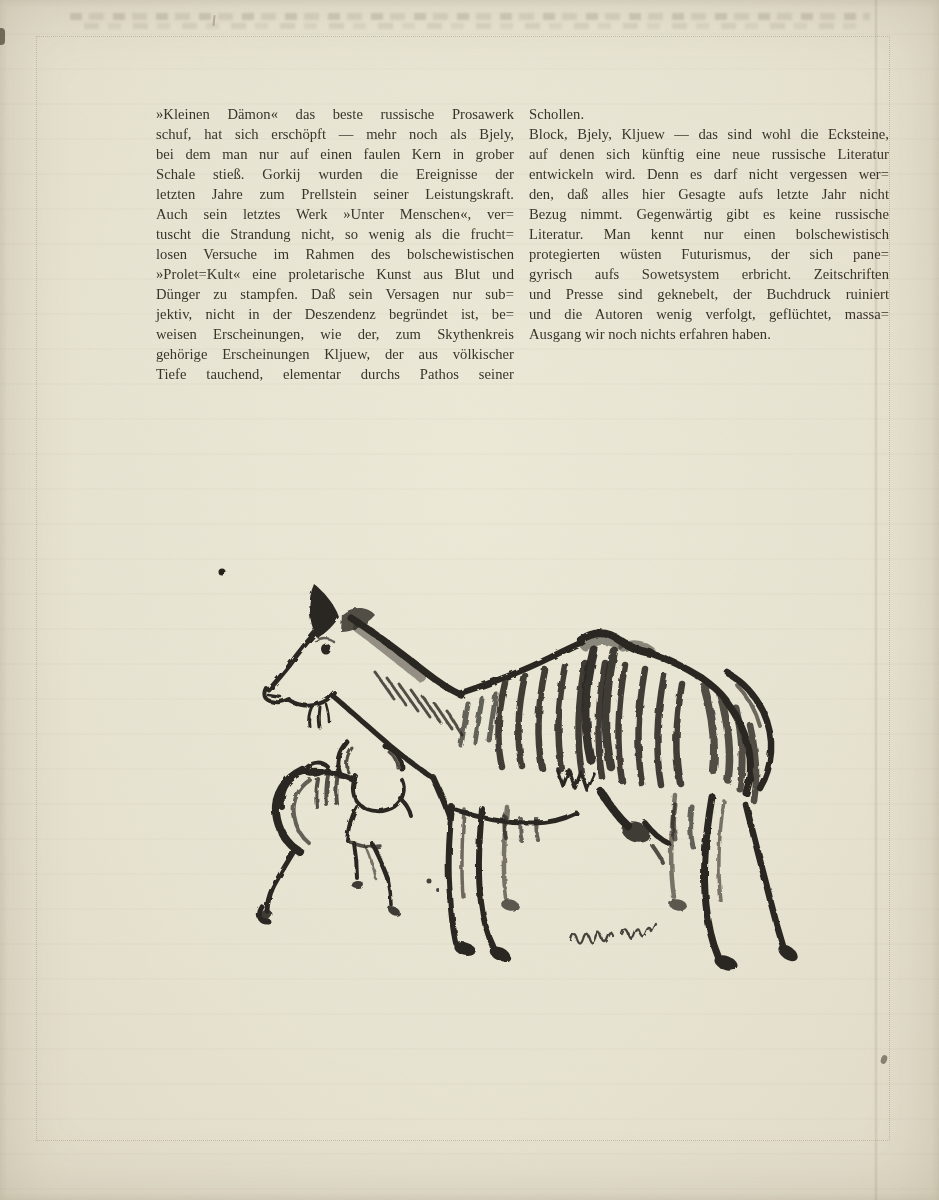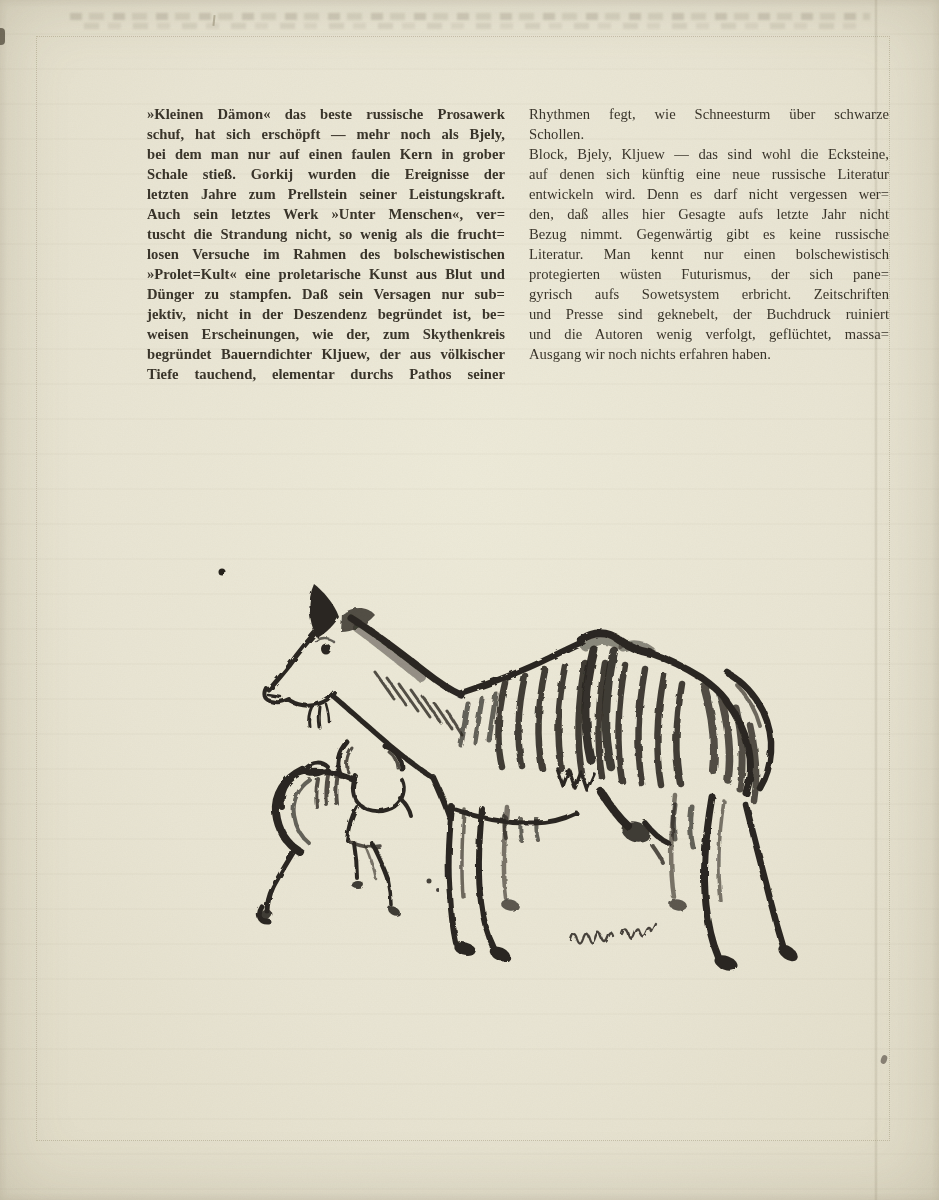--- a/index.html
+++ b/index.html
@@ -29,21 +29,21 @@
     background:repeating-linear-gradient(90deg, rgba(110,102,80,.20) 0 12px, rgba(110,102,80,0) 12px 19px, rgba(110,102,80,.13) 19px 34px, rgba(110,102,80,0) 34px 43px);}
   .ghost-band.b2{left:84px;top:23px;width:780px;height:6px;
     background:repeating-linear-gradient(90deg, rgba(110,102,80,.12) 0 15px, rgba(110,102,80,0) 15px 24px, rgba(110,102,80,.09) 24px 37px, rgba(110,102,80,0) 37px 49px);}
   .crease{position:absolute;left:874px;top:0;width:4px;height:1200px;
     background:linear-gradient(90deg, rgba(135,125,98,0), rgba(135,125,98,.22), rgba(135,125,98,0));}
   .col{
     position:absolute;top:104px;color:#39342a;
     font-size:14.6px;line-height:20px;letter-spacing:.05px;
     text-rendering:optimizeLegibility;
   }
-  .col-left{left:147px;width:358px;font-weight:bold;}
+  .col-left{left:156px;width:358px;}
   .col-right{left:529px;width:360px;}
   .line{
     height:20px;white-space:nowrap;
     text-align:justify;text-align-last:justify;
   }
   .line.ragged{text-align-last:left;}
   .litho{position:absolute;left:205px;top:555px;width:700px;height:430px;}
   .mark-left{position:absolute;left:0;top:28px;width:5px;height:17px;
     background:#4e483a;border-radius:0 4px 4px 0;opacity:.75;}
   .mark-dot{position:absolute;left:881px;top:1055px;width:6px;height:9px;
@@ -70,25 +70,24 @@
       <div class="line">bei dem man nur auf einen faulen Kern in grober</div>
       <div class="line">Schale stieß. Gorkij wurden die Ereignisse der</div>
       <div class="line">letzten Jahre zum Prellstein seiner Leistungskraft.</div>
       <div class="line">Auch sein letztes Werk »Unter Menschen«, ver=</div>
       <div class="line">tuscht die Strandung nicht, so wenig als die frucht=</div>
       <div class="line">losen Versuche im Rahmen des bolschewistischen</div>
       <div class="line">»Prolet=Kult« eine proletarische Kunst aus Blut und</div>
       <div class="line">Dünger zu stampfen. Daß sein Versagen nur sub=</div>
       <div class="line">jektiv, nicht in der Deszendenz begründet ist, be=</div>
       <div class="line">weisen Erscheinungen, wie der, zum Skythenkreis</div>
-      <div class="line">begründet Bauerndichter Kljuew, der aus völkischer</div>
+      <div class="line">gehörige Erscheinungen Kljuew, der aus völkischer</div>
       <div class="line">Tiefe tauchend, elementar durchs Pathos seiner</div>
     </div>
   <div class="col col-right">
-      <div class="line">Rhythmen fegt, wie Schneesturm über schwarze</div>
       <div class="line ragged">Schollen.</div>
       <div class="line">Block, Bjely, Kljuew — das sind wohl die Ecksteine,</div>
       <div class="line">auf denen sich künftig eine neue russische Literatur</div>
       <div class="line">entwickeln wird. Denn es darf nicht vergessen wer=</div>
       <div class="line">den, daß alles hier Gesagte aufs letzte Jahr nicht</div>
       <div class="line">Bezug nimmt. Gegenwärtig gibt es keine russische</div>
       <div class="line">Literatur. Man kennt nur einen bolschewistisch</div>
       <div class="line">protegierten wüsten Futurismus, der sich pane=</div>
       <div class="line">gyrisch aufs Sowetsystem erbricht. Zeitschriften</div>
       <div class="line">und Presse sind geknebelt, der Buchdruck ruiniert</div>

